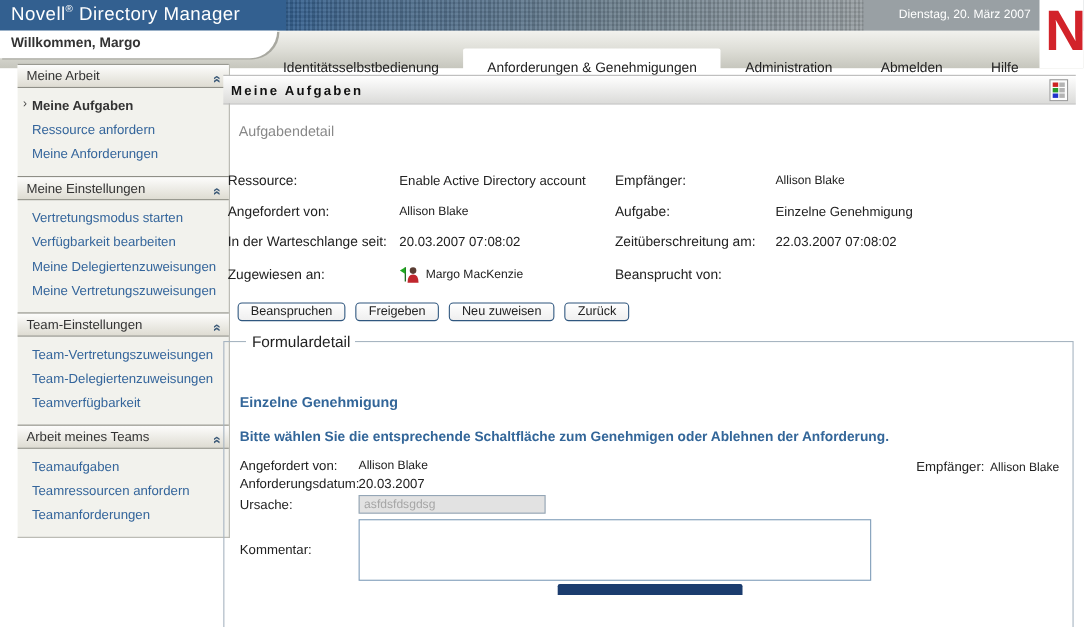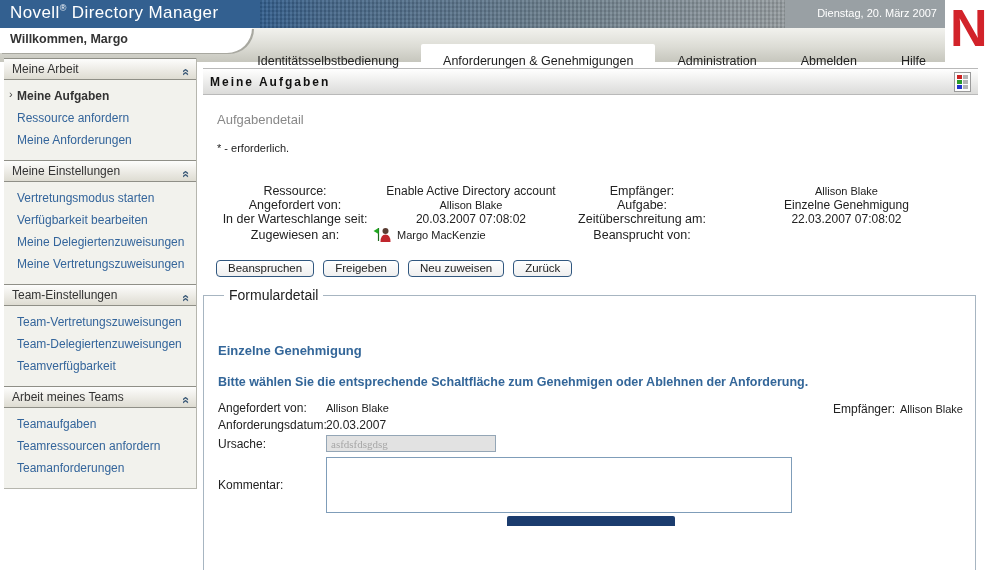--- a/index.html
+++ b/index.html
@@ -23,21 +23,21 @@
   
   .tabrow { position:absolute; top:28px; left:0; width:985px; height:34px;
     background:linear-gradient(#f2f2ee 0%, #dcdcd5 55%, #c6c6bd 100%); }
   .welcome-shape { position:absolute; left:0; top:0; width:252px; height:25px; background:#fff;
     border-radius:0 0 30px 0; box-shadow:2px 1px 0 #a8a8a0; }
   .welcome { position:absolute; left:10px; top:4px; font-weight:bold; font-size:12.5px; color:#333; }
   .tabs { position:absolute; right:37px; top:16px; height:34px; display:flex; align-items:stretch; }
   .tab { display:flex; align-items:center; padding:0 22px; font-size:12.5px; color:#222; cursor:pointer; white-space:nowrap; }
   .tab.active { background:#fff; border-radius:2px 2px 0 0; }
   
-  .sidebar { position:absolute; left:4px; top:58px; width:193px; background:#f2f2ed;
+  .sidebar { position:absolute; left:16px; top:58px; width:193px; background:#f2f2ed;
     border-right:1px solid #b6b6ae; border-bottom:1px solid #b6b6ae; }
   .sec-head { height:22px; line-height:20px; background:linear-gradient(#fdfdfc,#dedcd2);
     border-top:1px solid #8f8f87; border-bottom:1px solid #8f8f87;
     font-size:12px; color:#333; padding-left:8px; position:relative; }
   .chev { position:absolute; right:7px; top:3px; display:inline-block; transform:rotate(90deg);
     font-size:13px; color:#3c5a78; font-weight:bold; cursor:pointer; }
   .sec-items { padding:5px 0 9px; }
   .s-item { position:relative; display:block; padding:4px 0 4px 13px; font-size:12px; color:#34659b; cursor:pointer; }
   .s-item.current { color:#333; font-weight:bold; }
   .mark { position:absolute; left:5px; top:3px; color:#444; font-size:11px; font-weight:normal; }
@@ -45,42 +45,42 @@
   .main { position:absolute; left:203px; top:68px; width:775px; }
   .panel-head { height:27px; border-top:1px solid #b9b9b9; border-bottom:1px solid #b9b9b9;
     background:linear-gradient(#ffffff,#dbdbd9); display:flex; align-items:center; padding:0 7px; }
   .panel-title { font-weight:bold; font-size:12px; letter-spacing:2px; color:#111; }
   .portlet-icon { margin-left:auto; display:grid; grid-template-columns:5px 5px; grid-auto-rows:4px;
     gap:1px; padding:2px; border:1px solid #9a9a9a; background:#fcfcfc; cursor:pointer; }
   .portlet-icon i { display:block; }
   .sq-red{background:#cc2222;} .sq-green{background:#2a9a2a;} .sq-blue{background:#2233cc;} .sq-gray{background:#b3b3b3;}
   .subtitle { margin:17px 0 0 14px; color:#888; font-size:13px; }
   .req-note { margin:15px 0 0 14px; color:#222; font-size:11px; }
-  .details { margin:30px 0 0 14px; display:grid; grid-template-columns:156px 196px 146px auto;
-    row-gap:0; align-items:center;text-align:center; }
+  .details { margin:30px 0 0 4px; display:grid; grid-template-columns:156px 196px 146px auto;
+    row-gap:14px; align-items:center; }
   .d-label { font-size:12.5px; color:#222; white-space:nowrap; }
   .d-value { font-size:12px; color:#222; white-space:nowrap; }
   .d-value.small { font-size:11px; }
   .assignee { display:flex; align-items:center; gap:4px; }
   .btnrow { margin:16px 0 0 13px; display:flex; gap:9px; }
   .btn { border:1px solid #30577f; border-radius:4px; background:linear-gradient(#ffffff,#efefef);
     font-size:11.5px; color:#222; padding:1px 11px 2px; font-family:inherit; cursor:pointer; }
   
   .formset { margin:10px 2px 0 0; border:1px solid #a7b5c1; padding:0 12px 0 14px; height:300px; }
   .formset legend { font-size:14px; color:#222; padding:0 5px; margin-left:6px; }
   .form-heading { margin-top:40px; color:#336699; font-size:13px; font-weight:bold; }
   .instruction { margin-top:17px; color:#336699; font-size:12.5px; font-weight:bold; }
   .form-rows { margin-top:12px; }
   .f-row { display:flex; align-items:center; margin-bottom:3px; position:relative; }
   .f-label { width:108px; font-size:12px; color:#222; flex:none; }
   .f-value { font-size:11px; color:#222; }
   .recipient { position:absolute; right:0; top:1px; font-size:12px; white-space:nowrap; }
   .recipient .f-value { margin-left:5px; }
   .reason-input { width:170px; height:17px; background:#e2e2e2; border:1px solid #94a6b6;
-    color:#a6a6a6; font-size:11px; padding:0 4px; font-family:Liberation Serif, serif; }
+    color:#a6a6a6; font-size:11px; padding:0 4px; font-family:Liberation Sans, sans-serif; }
   .comment-area { width:466px; height:56px; border:1px solid #7f9db9; resize:none;
     font-family:inherit; font-size:12px; }
   .comment-row { margin-top:5px; }
   .partial-btn { width:168px; height:10px; background:#1b3c6e; margin:2px auto 0;
     border-radius:2px 2px 0 0; cursor:pointer; }
 </style>
 </head>
 <body>
 
 <div class="topbar">
@@ -165,21 +165,20 @@
       <i class="sq-red"></i>
         <i class="sq-gray"></i>
         <i class="sq-green"></i>
         <i class="sq-gray"></i>
         <i class="sq-blue"></i>
         <i class="sq-gray"></i>
     </span>
   </div>
 
   <div class="subtitle">Aufgabendetail</div>
-  <div class="req-note">* - erforderlich.</div>
 
   <div class="details">
     <span class="d-label">Ressource:</span>
     <span class="d-value">Enable Active Directory account</span>
     <span class="d-label">Empfänger:</span>
     <span class="d-value small">Allison Blake</span>
 
     <span class="d-label">Angefordert von:</span>
     <span class="d-value small">Allison Blake</span>
     <span class="d-label">Aufgabe:</span>

